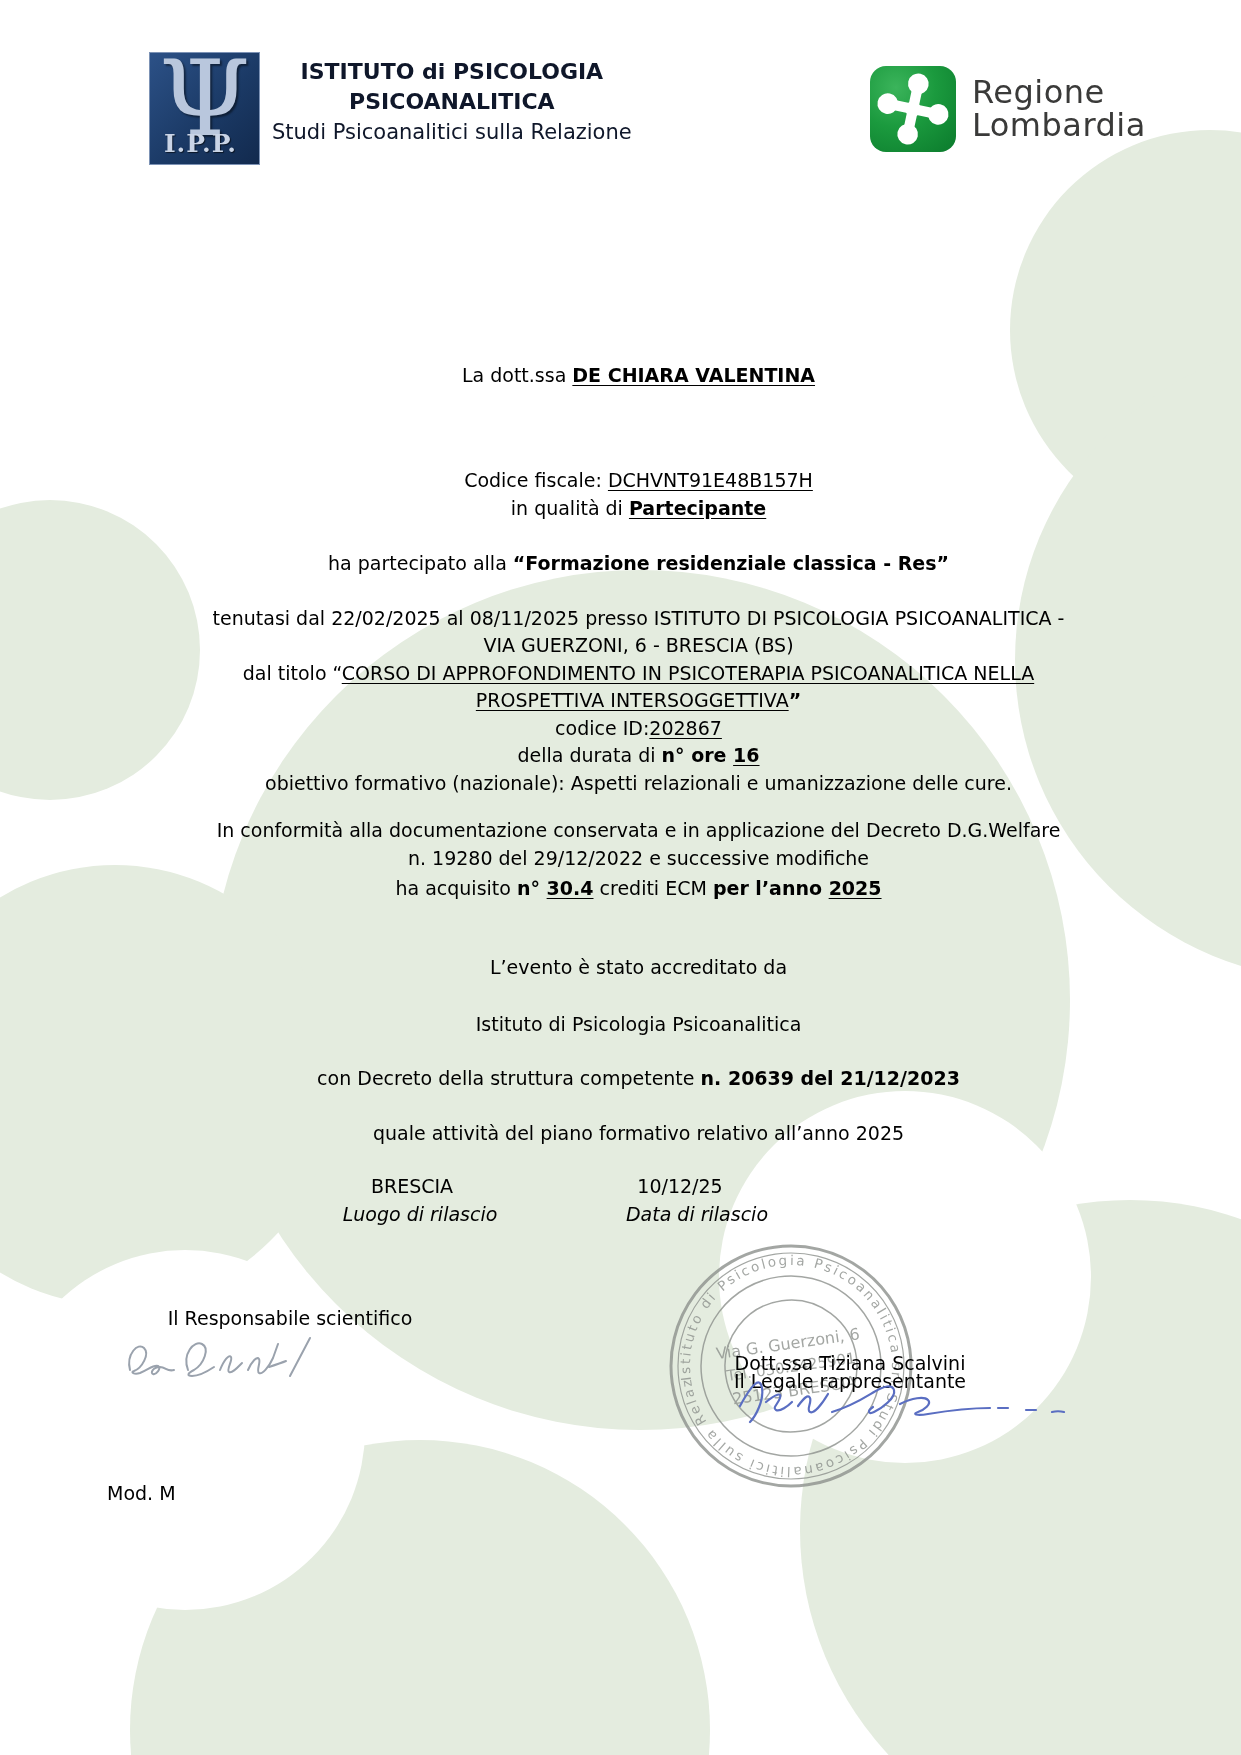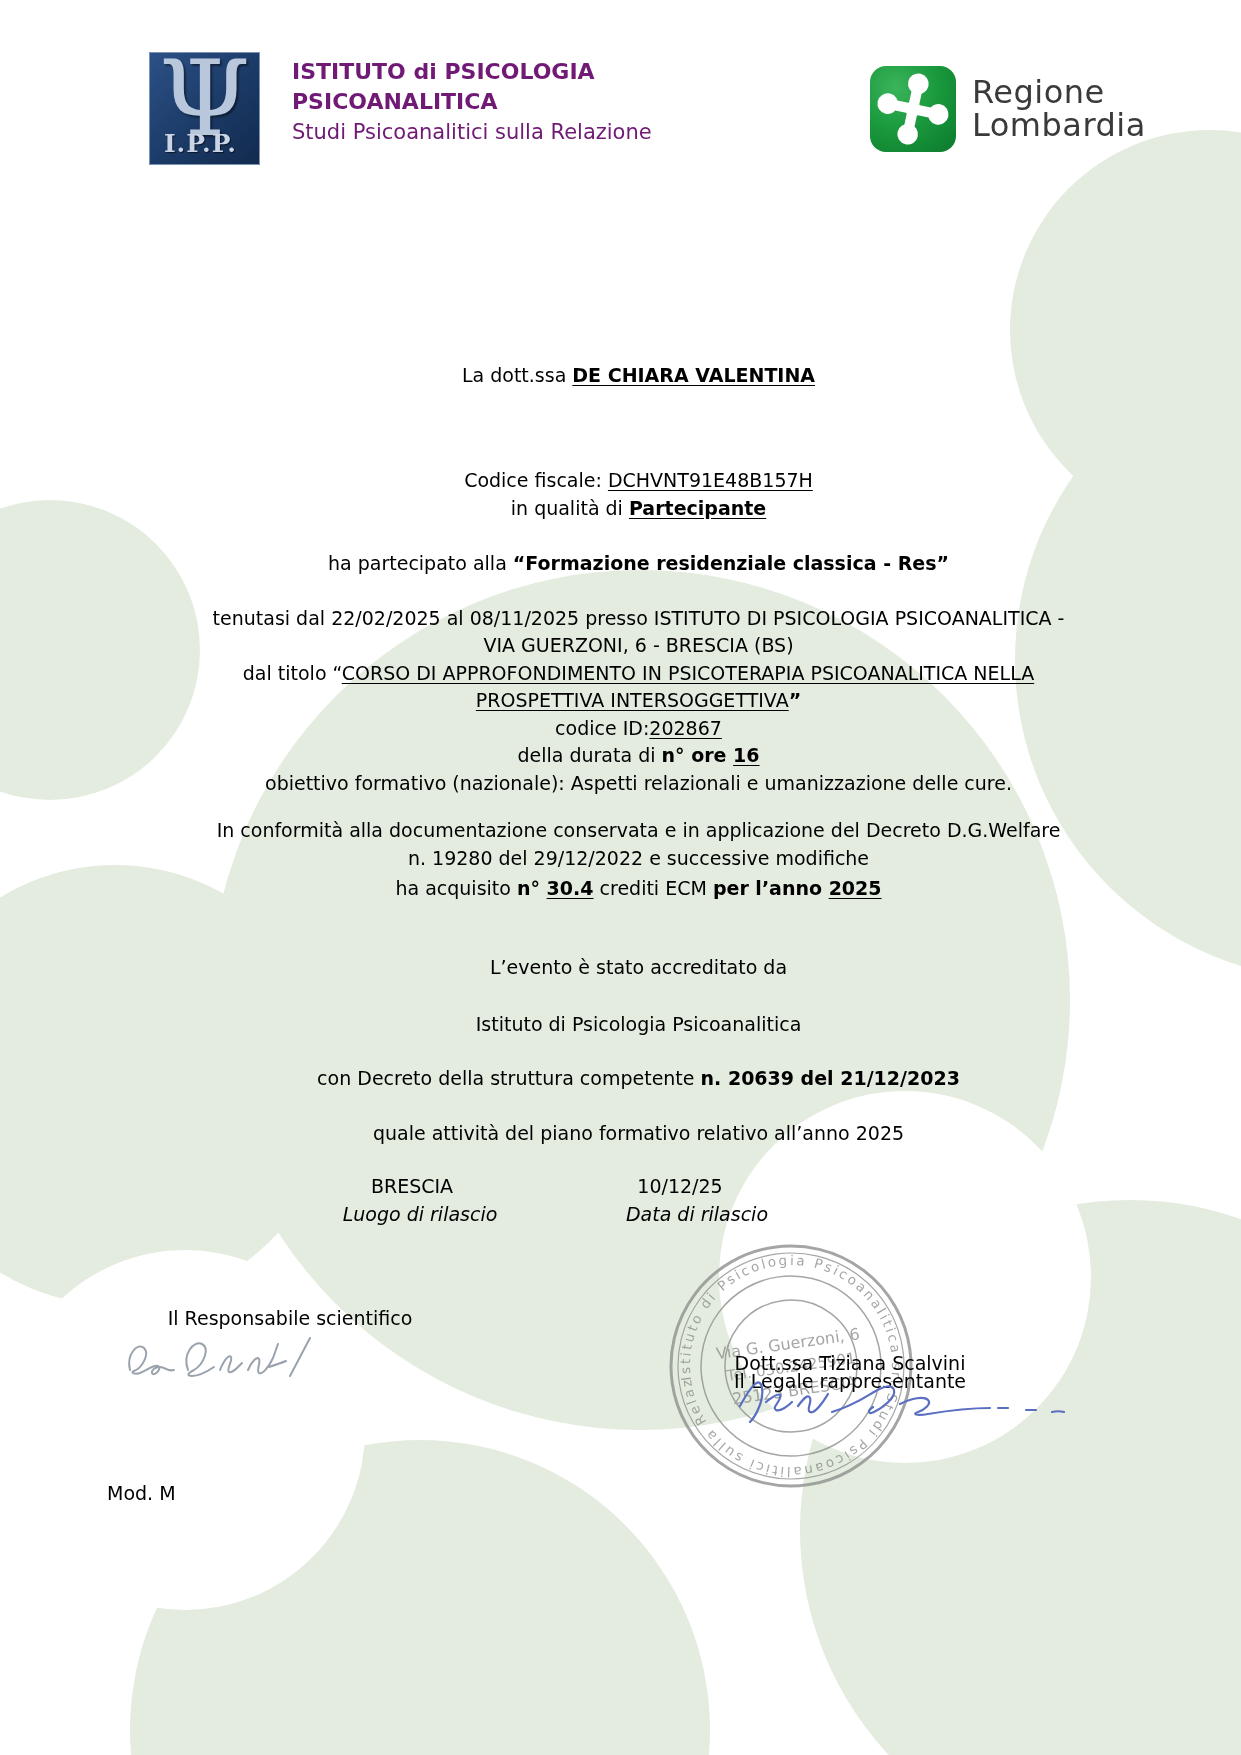--- a/index.html
+++ b/index.html
@@ -23,21 +23,21 @@
   .ipp-logo .psi{
     position:absolute;left:0;right:0;top:-14px;text-align:center;
     font-family:"DejaVu Serif",serif;font-size:104px;line-height:120px;
     color:#b9c7dd;text-shadow:2px 2px 2px rgba(0,0,0,.45);
   }
   .ipp-logo .acronym{
     position:absolute;left:0;right:8px;bottom:6px;text-align:center;
     font-family:"DejaVu Serif",serif;font-weight:bold;font-size:25px;
     color:#c9d4e6;text-shadow:1px 1px 1px rgba(0,0,0,.6);letter-spacing:1px;
   }
-  .inst{position:absolute;left:292px;top:57px;color:#701a75;}
+  .inst{position:absolute;left:272px;top:57px;color:#0f172a;text-align:center;}
   .inst .n1,.inst .n2{font-size:22px;font-weight:bold;line-height:30px;}
   .inst .sub{font-size:21px;line-height:31px;}
 
   .lom-logo{
     position:absolute;left:870px;top:66px;width:86px;height:86px;border-radius:16px;
     background:radial-gradient(circle at 30% 25%,#3bb45b 0%,#1b9a3e 45%,#0b7a2c 100%);
   }
   .lom-text{
     position:absolute;left:972px;top:76px;color:#3a3a39;font-size:32px;line-height:33px;
     letter-spacing:.5px;

